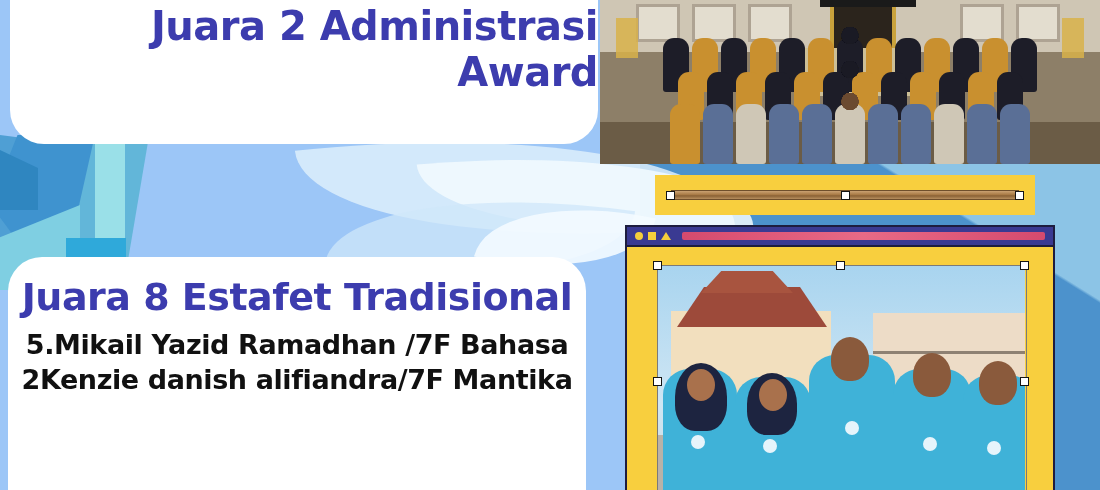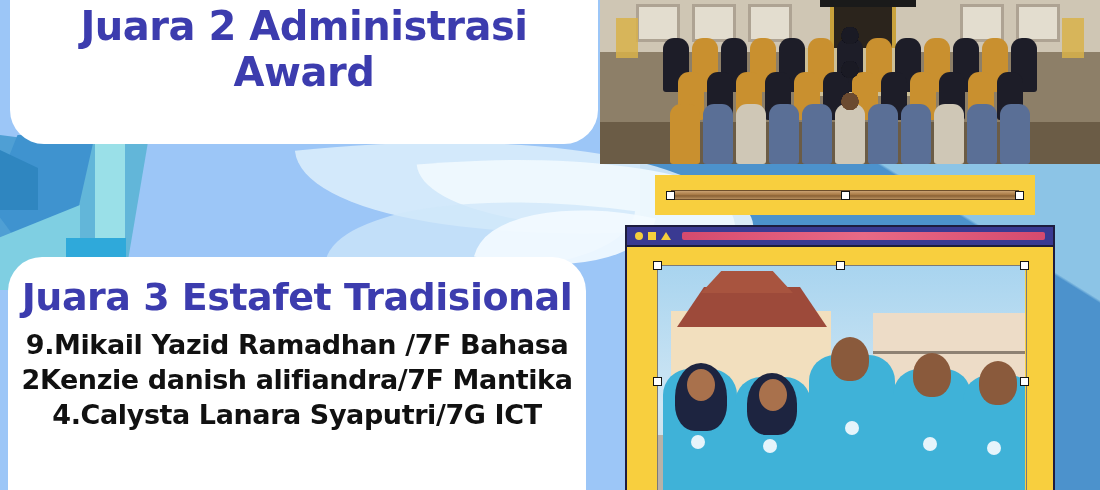--- a/index.html
+++ b/index.html
@@ -45,21 +45,21 @@
   
   .card{position:absolute;background:#ffffff;border-radius:30px;}
   .card-top{left:10px;top:-44px;width:588px;height:188px;border-radius:0 0 34px 34px;}
   .card-bottom{left:8px;top:257px;width:578px;height:250px;border-radius:34px 34px 0 0;}
 
   .award-title{
     position:absolute;left:0;width:100%;text-align:center;
     color:#3c3cae;font-weight:bold;letter-spacing:-.5px;
     font-family:"DejaVu Sans", sans-serif;
   }
-  .card-top .award-title{top:47px;font-size:40px;}
+  .card-top .award-title{top:47px;font-size:40px;text-align:right;}
   .award-sub{
     position:absolute;left:0;width:100%;text-align:center;
     top:118px;font-size:33px;color:#111111;font-weight:bold;
     font-family:"DejaVu Sans", sans-serif;letter-spacing:-.3px;
   }
   .card-bottom .award-title{top:18px;font-size:38px;}
 
   .name-list{position:absolute;left:0;top:70px;width:100%;padding:0;margin:0;list-style:none;}
   .name-list li{
     font-size:27px;font-weight:bold;color:#111111;
@@ -337,21 +337,20 @@
       <div class="hnd" style="left:26px;top:130px;"></div>
       <div class="hnd" style="left:393px;top:130px;"></div>
     </div>
   </div>
 
   <div class="card card-top">
     <div class="award-title">Juara 2 Administrasi Award</div>
   </div>
 
   <div class="card card-bottom">
-    <div class="award-title">Juara 3  Estafet Tradisional</div>
+    <div class="award-title">Juara 8  Estafet Tradisional</div>
     <ul class="name-list">
-      <li>9.Mikail Yazid Ramadhan /7F Bahasa</li>
+      <li>5.Mikail Yazid Ramadhan /7F Bahasa</li>
       <li>2Kenzie danish alifiandra/7F Mantika</li>
-      <li>4.Calysta Lanara Syaputri/7G ICT</li>
     </ul>
   </div>
 
 </div>
 
 </body></html>

